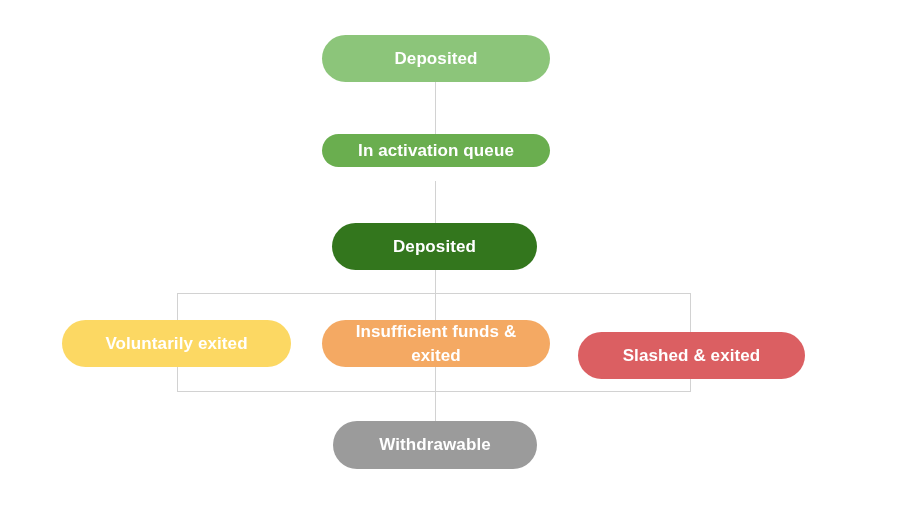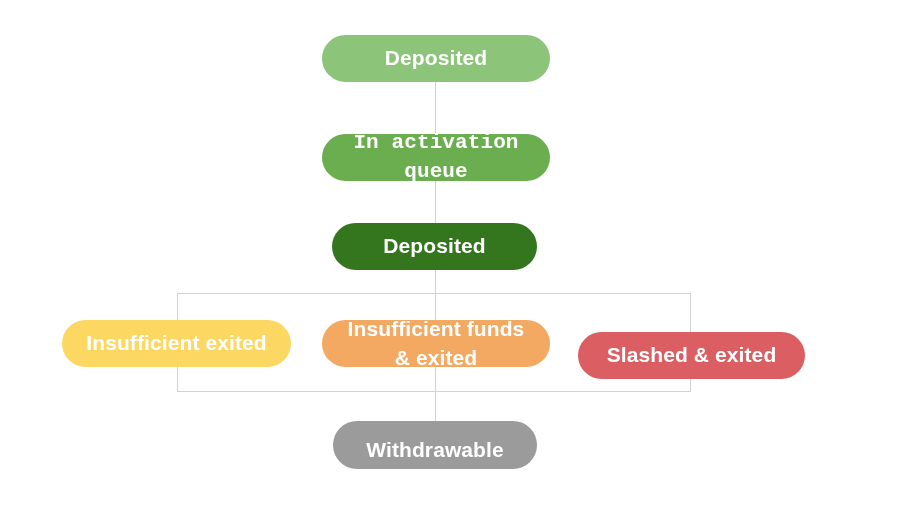--- a/index.html
+++ b/index.html
@@ -36,21 +36,21 @@
   .node {
     position: absolute;
     box-sizing: border-box;
     display: flex;
     align-items: center;
     justify-content: center;
     text-align: center;
     border-radius: 999px;
     color: #ffffff;
     font-weight: bold;
-    font-size: 21px;
+    font-size: 17px;
     line-height: 1.38;
     letter-spacing: 0.1px;
     padding: 4px 16px;
     -webkit-font-smoothing: antialiased;
   }
   .node span {
     display: block;
     width: 100%;
   }
 </style>
@@ -63,37 +63,37 @@
   <div class="conn-vline" style="left:435px; top:181px; height:42px;"></div>
   <div class="conn-vline" style="left:435px; top:270px; height:23px;"></div>
   <div class="bracket" style="left:177px; top:293px; width:514px; height:99px;"></div>
   <div class="conn-vline" style="left:435px; top:293px; height:99px;"></div>
   <div class="conn-vline" style="left:435px; top:392px; height:29px;"></div>
 
   <div class="node" style="left:322px; top:35px; width:228px; height:47px; background:#8CC57A;">
     <span>Deposited</span>
   </div>
 
-  <div class="node" style="left:322px; top:134px; width:228px; height:47px; background:#6AAE4F;font-family:Liberation Mono, monospace;">
+  <div class="node" style="left:322px; top:134px; width:228px; height:33px; background:#6AAE4F;">
     <span>In activation queue</span>
   </div>
 
   <div class="node" style="left:332px; top:223px; width:205px; height:47px; background:#33761D;">
     <span>Deposited</span>
   </div>
 
   <div class="node" style="left:62px; top:320px; width:229px; height:47px; background:#FCD863;">
-    <span>Insufficient exited</span>
+    <span>Voluntarily exited</span>
   </div>
 
   <div class="node" style="left:322px; top:320px; width:228px; height:47px; background:#F4A963;align-items:center;">
     <span>Insufficient funds &amp; exited</span>
   </div>
 
   <div class="node" style="left:578px; top:332px; width:227px; height:47px; background:#DB5F62;">
     <span>Slashed &amp; exited</span>
   </div>
 
-  <div class="node" style="left:333px; top:421px; width:204px; height:48px; background:#9B9B9B;align-items:flex-end;">
+  <div class="node" style="left:333px; top:421px; width:204px; height:48px; background:#9B9B9B;">
     <span>Withdrawable</span>
   </div>
 
 </div>
 
 </body></html>

